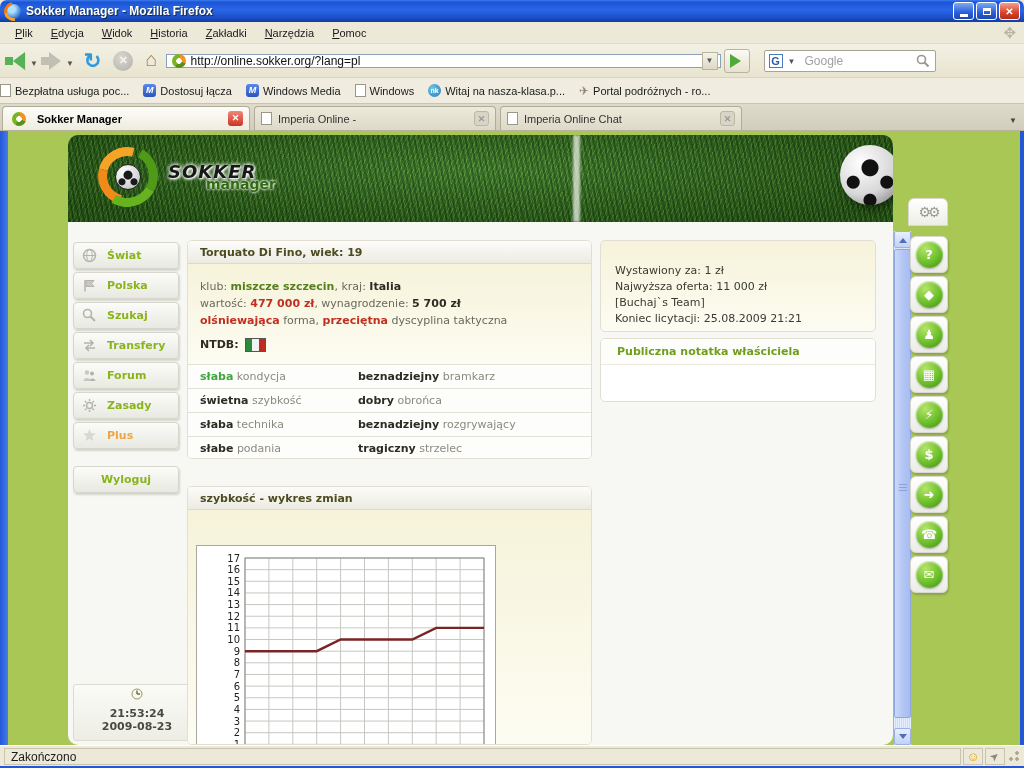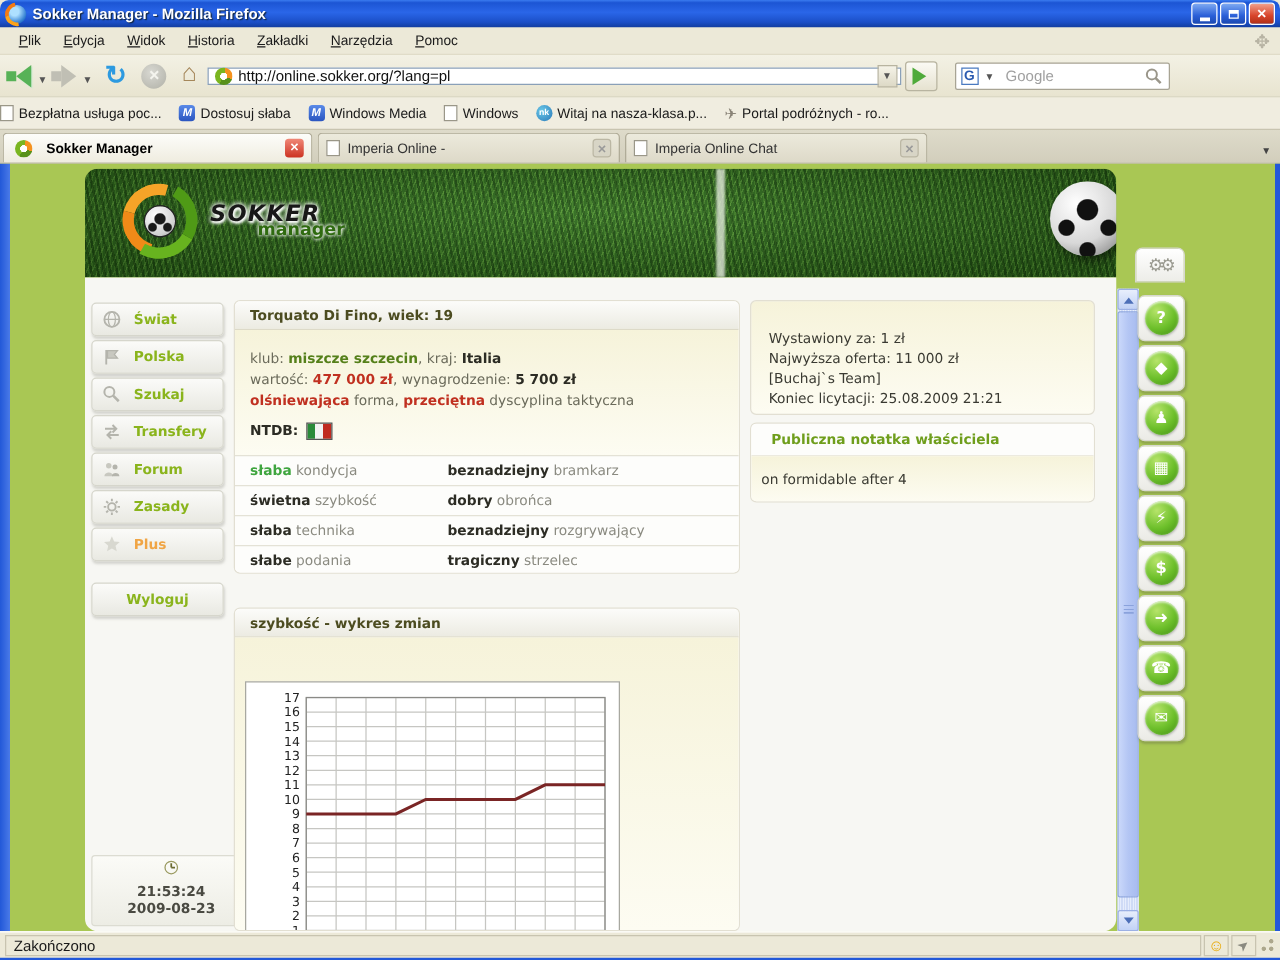--- a/index.html
+++ b/index.html
@@ -262,21 +262,21 @@
     </div>
   </div>
 
   <div class="bookmarksbar">
     <div class="bm">
         <div class="bm-page"></div>
         <span>Bezpłatna usługa poc...</span>
       </div>
     <div class="bm">
         <div class="bm-m">M</div>
-        <span>Dostosuj słaba</span>
+        <span>Dostosuj łącza</span>
       </div>
     <div class="bm">
         <div class="bm-m">M</div>
         <span>Windows Media</span>
       </div>
     <div class="bm">
         <div class="bm-page"></div>
         <span>Windows</span>
       </div>
     <div class="bm">
@@ -499,21 +499,20 @@
 
   <div class="box cream auction-box" style="left:600px; top:240px; width:276px; height:92px;">
     <div>Wystawiony za: 1 zł</div>
     <div>Najwyższa oferta: 11 000 zł</div>
     <div>[Buchaj`s Team]</div>
     <div>Koniec licytacji: 25.08.2009 21:21</div>
   </div>
 
   <div class="box" style="left:600px; top:338px; width:276px; height:64px;">
     <div class="note-header">Publiczna notatka właściciela</div>
-    <div class="note-body cream">on formidable after 4</div>
   </div>
 
   <div class="scrollbar">
     <div class="sb-btn sb-up">
         <div class="sb-tri-up"></div>
       </div>
     <div class="sb-thumb"></div>
     <div class="sb-btn sb-down">
         <div class="sb-tri-down"></div>
       </div>

